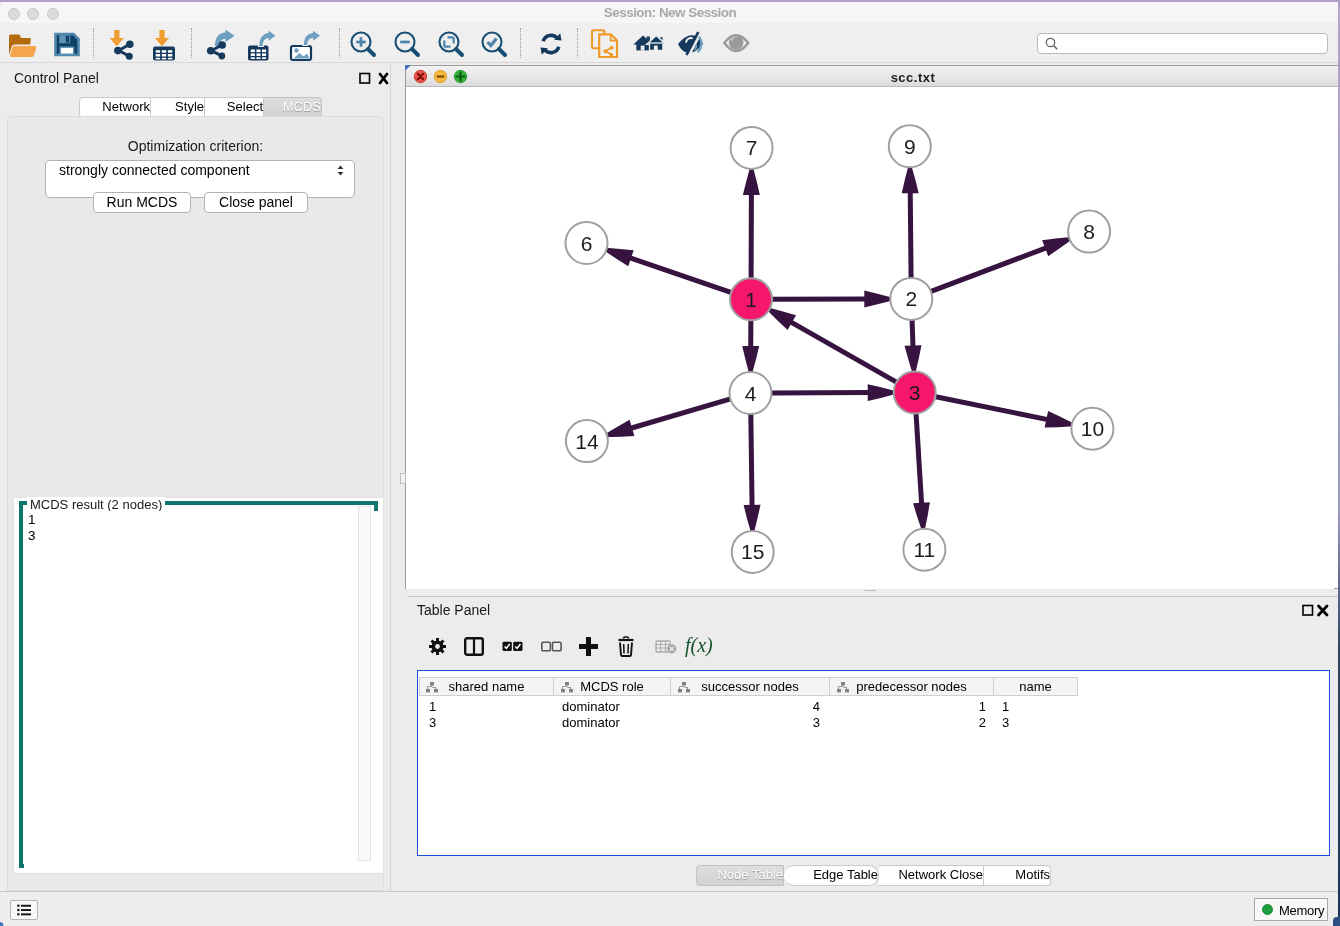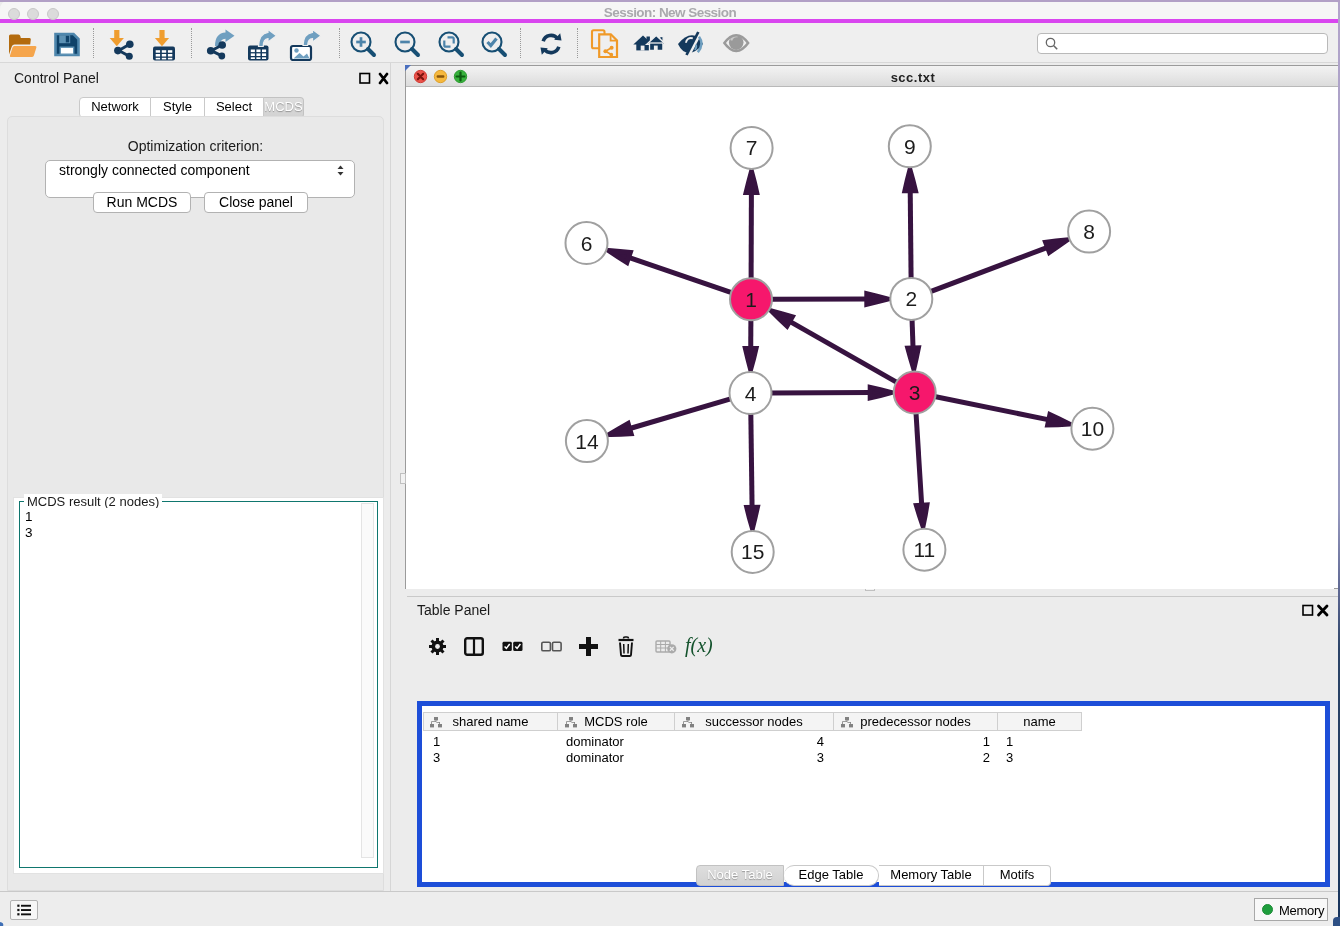--- a/index.html
+++ b/index.html
@@ -1,73 +1,73 @@
 <!DOCTYPE html>
 <html><head>
 <meta charset="utf-8">
 <style>
 * { margin:0; padding:0; box-sizing:border-box; }
 html,body { width:1340px; height:926px; overflow:hidden; }
 body { font-family:"Liberation Sans", sans-serif; background:#ececec; position:relative; will-change:opacity; }
 .abs { position:absolute; }
 
 #titlebar { position:absolute; left:0; top:0; width:1340px; height:25px;
-  background:#f6f6f6; border-bottom:6px solid #d946ef; border-radius:9px 9px 0 0; }
+  background:#f6f6f6; border-bottom:1px solid #d946ef; border-radius:9px 9px 0 0; }
 #purpleline { position:absolute; left:0; top:0; width:1340px; height:2px; background:#b2a0c6; z-index:50; }
 .tl { position:absolute; top:8px; width:12px; height:12px; border-radius:50%;
   background:#dbdbdb; border:1px solid #c8c8c8; }
 #wintitle { position:absolute; top:5px; left:0; width:100%; text-align:center;
   font-size:13.5px; font-weight:bold; color:#a9a9ad; letter-spacing:-0.55px; }
 
 #toolbar { position:absolute; left:0; top:23px; width:1340px; height:40px; background:#efefef; border-bottom:1px solid #d8d8d8; }
 .sep { position:absolute; top:5px; height:30px; border-left:1px dotted #9a9a9a; }
 .ticon { position:absolute; top:6px; }
 #search { position:absolute; left:1037px; top:10px; width:291px; height:21px;
   background:#fff; border:1px solid #b9b9b9; border-radius:4px; }
 
 #cpanel { position:absolute; left:0; top:63px; width:391px; height:828px;
   background:#ececec; border-right:1px solid #d6d6d6; }
 #cpanel-h { position:absolute; left:14px; top:7px; font-size:14px; color:#1a1a1a; }
 .tabs { position:absolute; display:flex; font-size:13px; }
 .tab { background:#fff; border:1px solid #c9c9c9; border-left:none; padding:2px 0 3px;
-  text-align:center; color:#000; line-height:14px; }
+  text-align:right; color:#000; line-height:14px; }
 .tab.first { border-left:1px solid #c9c9c9; border-radius:4px 0 0 4px; }
 .tab.last { border-radius:0 4px 4px 0; }
 .tab.sel { background:linear-gradient(#dedede,#d2d2d2); color:#fff;
   text-shadow:0 1px 1px rgba(120,120,120,.7); border-color:#c2c2c2; }
 #cp-inner { position:absolute; left:7px; top:53px; width:377px; height:775px;
   background:#e9e9e9; border:1px solid #dddddd; border-radius:5px 5px 0 0; }
 #opt-label { position:absolute; left:0; top:21px; width:100%; text-align:center; font-size:14px; color:#1a1a1a; }
 #dropdown { position:absolute; left:37px; top:43px; width:310px; height:38px; background:#fff;
   border:1px solid #b2b2b2; border-radius:5px; font-size:14px; color:#000; line-height:19px; padding-left:13px; }
 .btn { position:absolute; top:75px; height:21px; background:#fff; border:1px solid #b2b2b2;
   border-radius:4px; font-size:14px; color:#000; text-align:center; line-height:19px; }
 #fieldset-wrap { position:absolute; left:13px; top:434px; z-index:3; width:371px; height:377px;
   background:#fff; border:1px solid #e2e2e2; }
 #fieldset { position:absolute; left:5px; top:3px; width:359px; height:367px;
-  border:1px solid #0f766e; }
+  border:4px solid #0f766e; }
 #fieldset-label { position:absolute; left:4px; top:-8px; background:#fff; padding:0 3px;
   font-size:13px; color:#1a1a1a; }
 #fs-white { position:absolute; left:1px; top:6px; width:355px; height:358px; background:#fff;
   font-size:13.5px; color:#000; padding:1px 0 0 4px; line-height:15.5px; }
 #fs-scroll { position:absolute; right:3px; top:1px; width:13px; height:355px; background:#fafafa;
   border:1px solid #e4e4e4; }
 
 #netwin { position:absolute; left:405px; top:65px; width:1016px; height:524px;
   border:1px solid #9b9b9b; background:#fff; }
 #net-titlebar { position:absolute; left:0; top:0; width:100%; height:21px;
   background:linear-gradient(#f3f3f3,#dcdcdc); border-bottom:1px solid #b9b9b9; }
 #net-title { position:absolute; width:100%; text-align:center; top:4px; font-size:13px;
   font-weight:bold; letter-spacing:0.5px; color:#222; }
 #net-canvas { position:absolute; left:0; top:22px; width:928px; height:501px; background:#fff; }
 
 #tpanel { position:absolute; left:407px; top:596px; width:935px; height:295px; background:#ececec; border-top:1px solid #c9c9c9; }
 #tpanel-h { position:absolute; left:10px; top:5px; font-size:14px; color:#1a1a1a; }
 #ttable { position:absolute; left:10px; top:73px; width:913px; height:186px; background:#fff;
-  border:5px solid #1d4ed8;margin-top:31px; }
+  border:1px solid #1d4ed8; }
 #thead { position:absolute; left:1px; top:6px; height:19px; display:flex; font-size:13px; color:#000; }
 .th { border-top:1px solid #cfcfcf; border-bottom:1px solid #cfcfcf; border-right:1px solid #cfcfcf;
   background:#f4f4f4; position:relative; text-align:center; line-height:17px; }
 .trow { position:absolute; font-size:13px; color:#000; height:16px; }
 .tcell { position:absolute; }
 
 #statusbar { position:absolute; left:0; top:891px; width:1340px; height:35px;
   background:#ededed; border-top:1px solid #c9c9c9; }
 #memBtn { position:absolute; right:12px; top:6px; width:74px; height:23px; background:#f8f8f8;
   border:1px solid #a8a8a8; font-size:13px; color:#000; }
@@ -269,21 +269,21 @@
 <div id="cpanel">
   <div id="cpanel-h">Control Panel</div>
   <svg class="abs" style="left:359px; top:9px;" width="32" height="13" viewBox="0 0 32 13">
     <rect x="1" y="1.5" width="9.5" height="9.5" fill="none" stroke="#000" stroke-width="1.6"></rect>
     <path d="M21 2 L28 11 M28 2 L21 11" stroke="#000" stroke-width="2.8" stroke-linecap="round"></path>
   </svg>
   <div class="tabs" style="left:79px; top:34px;">
     <div class="tab first" style="width:72px;">Network</div>
     <div class="tab" style="width:54px;">Style</div>
     <div class="tab" style="width:59px;">Select</div>
-    <div class="tab last sel" style="width:40px;">MCDS</div>
+    <div class="tab last sel" style="width:58px;">MCDS</div>
   </div>
   <div id="cp-inner">
     <div id="opt-label">Optimization criterion:</div>
     <div id="dropdown">strongly connected component
       <svg width="9" height="13" viewBox="0 0 9 13" style="position:absolute;right:9px;top:3px;">
         <path d="M1.5 5 L4.5 1.6 L7.5 5 Z" fill="#333"></path>
         <path d="M1.5 8 L4.5 11.4 L7.5 8 Z" fill="#333"></path>
       </svg>
     </div>
     <div class="btn" style="left:85px; width:98px;">Run MCDS</div>
@@ -493,21 +493,21 @@
       <span class="tcell" style="left:11px;">3</span>
       <span class="tcell" style="left:144px;">dominator</span>
       <span class="tcell" style="left:255px;width:147px;text-align:right;">3</span>
       <span class="tcell" style="left:414px;width:154px;text-align:right;">2</span>
       <span class="tcell" style="left:584px;">3</span>
     </div>
   </div>
   <div class="tabs" style="left:289px;top:268px;">
     <div class="tab first sel" style="width:88px;">Node Table</div>
     <div class="tab" style="width:95px;border-radius:10px;">Edge Table</div>
-    <div class="tab" style="width:105px;">Memory Table</div>
+    <div class="tab" style="width:105px;">Network Close</div>
     <div class="tab last" style="width:67px;">Motifs</div>
   </div>
 </div>
 
 <div id="statusbar">
   <div id="listBtn">
     <svg width="16" height="12" viewBox="0 0 16 12" style="position:absolute;left:6px;top:3px;">
       <rect x="0.3" y="0.6" width="2.2" height="2.2" fill="#111"></rect>
         <rect x="4" y="0.8" width="10" height="1.9" fill="#111"></rect>
       <rect x="0.3" y="4.9" width="2.2" height="2.2" fill="#111"></rect>

